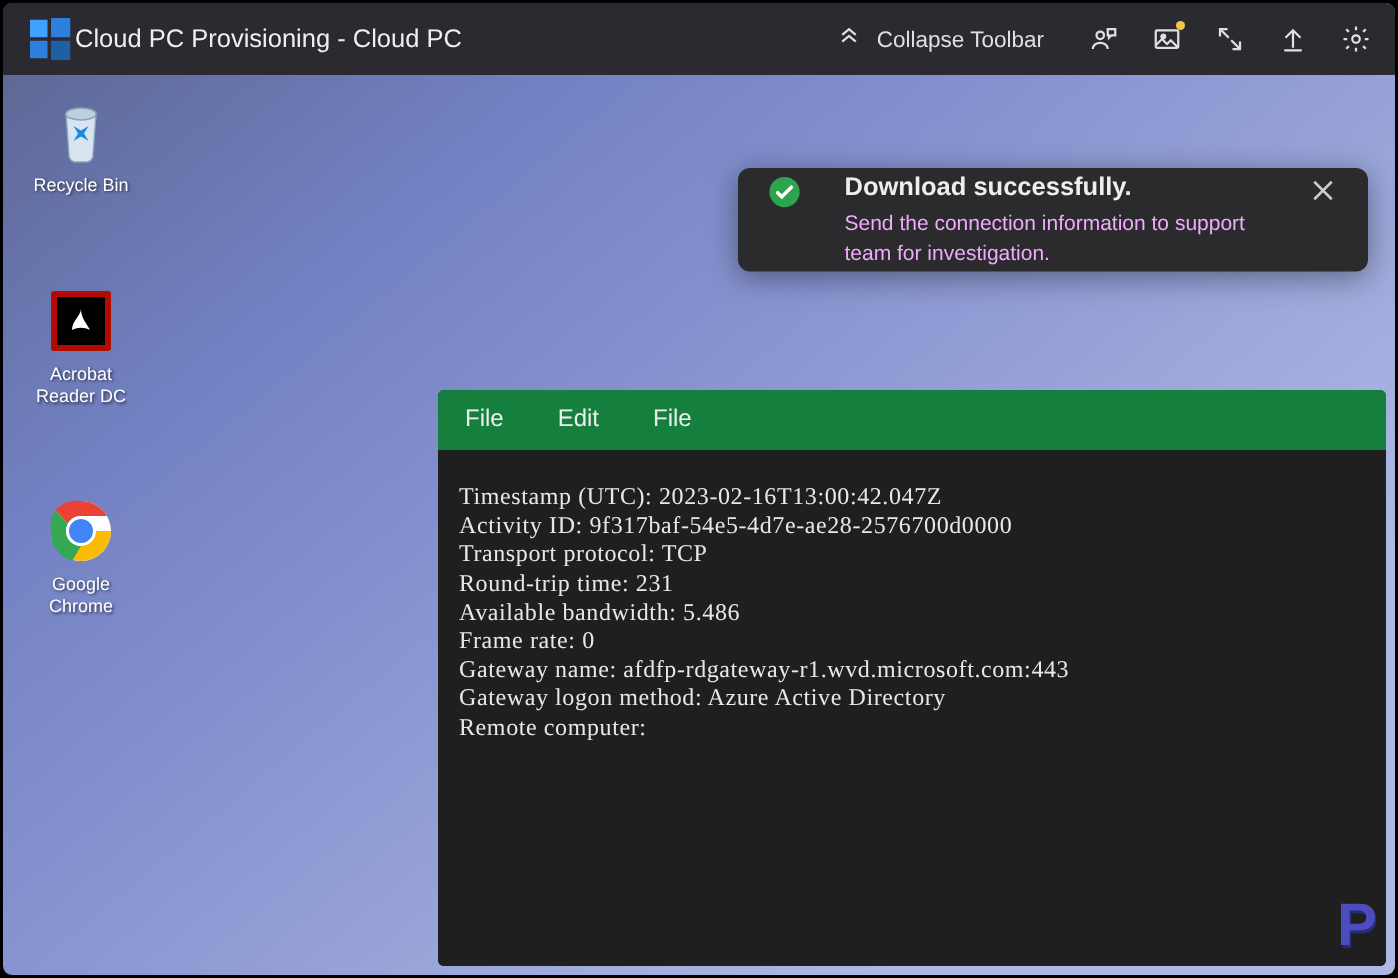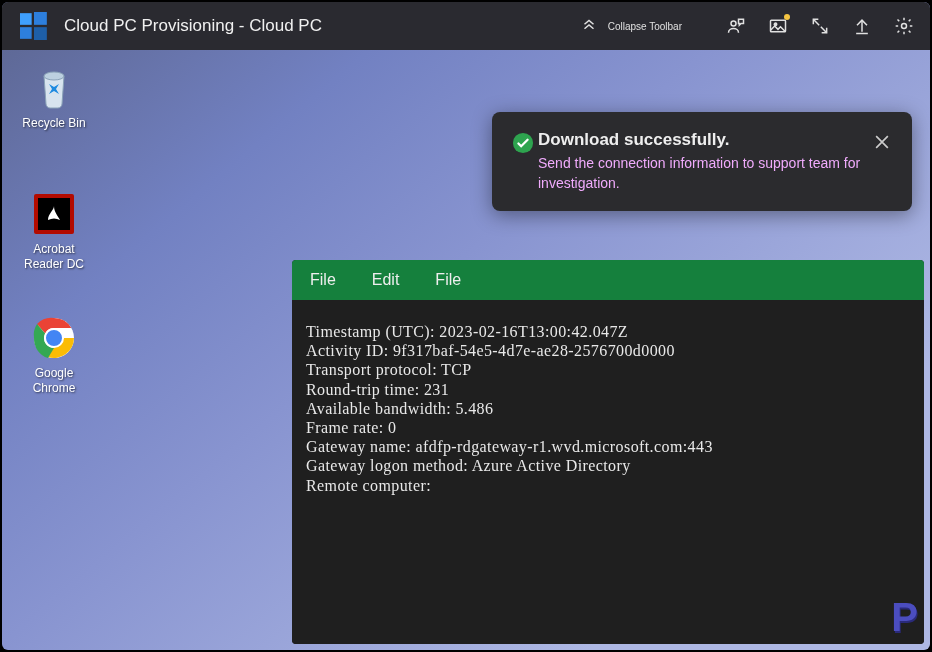--- a/index.html
+++ b/index.html
@@ -18,33 +18,32 @@
       overflow: hidden;
       background: linear-gradient(140deg, #5b6590 0%, #7281c2 25%, #8894d0 45%, #aeb8e4 80%);
     }
     .toolbar {
       height: 48px;
       background: #2a2a30;
       display: flex;
       align-items: center;
       color: #e8e8e8;
       padding: 16px 16px;
-      gap: 14px;
     }
     .win-logo {
       width: 32px; height: 32px;
       position: relative;
       display: flex; align-items: center; justify-content: center;
     }
     .win-logo svg { width: 28px; height: 28px; }
     .toolbar-title { font-size: 17px; font-weight: 500; color: #f0f0f0; }
     .toolbar-spacer { flex: 1; }
     .collapse-btn {
       display: flex; align-items: center; gap: 10px;
-      color: #e0e0e0; font-size: 10px; cursor: pointer;
+      color: #e0e0e0; font-size: 15px; cursor: pointer;
       padding: 6px 10px;
     }
     .tool-icons { display: flex; gap: 22px; align-items: center; margin-left: 20px; }
     .tool-icon { width: 20px; height: 20px; cursor: pointer; display: flex; align-items: center; justify-content: center; position: relative; }
     .tool-icon svg { width: 20px; height: 20px; }
     .dot-indicator {
       position: absolute; width: 6px; height: 6px; border-radius: 50%;
       background: #f5c542; top: -2px; right: -2px;
     }
 
@@ -61,22 +60,22 @@
       color: #fff; font-size: 12px; text-align: center; text-shadow: 1px 1px 2px rgba(0,0,0,0.6);
       line-height: 1.25;
     }
 
     .toast {
       position: absolute;
       top: 62px; right: 18px;
       width: 420px;
       background: #2b2b2e;
       border-radius: 8px;
-      padding: 18px 20px;
-      display: flex; gap: 4px;
+      padding: 3px 20px;
+      display: flex; gap: 29px;
       color: #eee;
       box-shadow: 0 4px 20px rgba(0,0,0,0.4);
     }
     .toast .check { width: 22px; height: 22px; flex-shrink: 0; margin-top: 2px; }
     .toast-body { flex: 1; }
     .toast-title { font-size: 17px; font-weight: 600; margin-bottom: 4px; }
     .toast-msg { font-size: 14px; color: #f0abfc; line-height: 1.4; }
     .toast-close { width: 20px; height: 20px; cursor: pointer; flex-shrink: 0; margin-top: 2px; }
 
     .notepad {
@@ -215,21 +214,21 @@
       <div class="ico">
         <svg viewBox="0 0 48 48">
             <path d="M14 12h20l-2 28c0 2-2 4-4 4H20c-2 0-4-2-4-4z" fill="#d8e4ef" stroke="#8aa2b8" stroke-width="1"></path>
             <ellipse cx="24" cy="12" rx="10" ry="4" fill="#bcd0e0" stroke="#8aa2b8"></ellipse>
             <path d="M19 20l3 5-3 5 5-3 5 3-3-5 3-5-5 3z" fill="#1e8ae0"></path>
           </svg>
       </div>
       <div class="lbl">Recycle Bin</div>
     </div>
 
-    <div class="desktop-icon" style="top:264px;left:12px;">
+    <div class="desktop-icon" style="top:280px;left:12px;">
       <div class="ico">
         <svg viewBox="0 0 48 48">
             <circle cx="24" cy="24" r="20" fill="#fff"></circle>
             <path d="M24 4a20 20 0 0 1 17.3 10H24a10 10 0 0 0-8.9 5.4L7 10A20 20 0 0 1 24 4z" fill="#ea4335"></path>
             <path d="M44 24a20 20 0 0 1-26 19l8.4-14.5A10 10 0 0 0 34 24l10 .01z" fill="#fbbc05"></path>
             <path d="M4 24A20 20 0 0 1 7 10l8.1 9.4A10 10 0 0 0 24 34l-6 10A20 20 0 0 1 4 24z" fill="#34a853"></path>
             <circle cx="24" cy="24" r="9" fill="#4285f4"></circle>
             <circle cx="24" cy="24" r="9" fill="none" stroke="#fff" stroke-width="2"></circle>
           </svg>
       </div>

